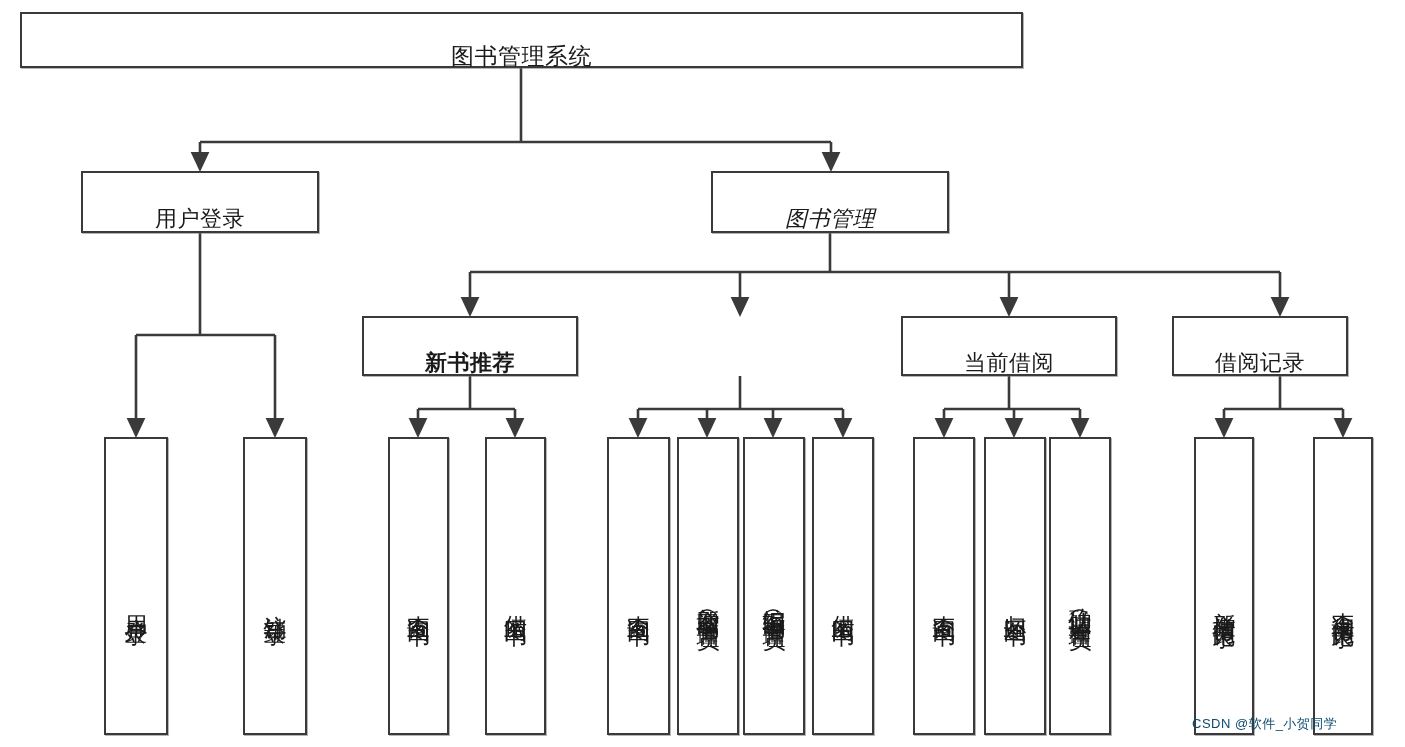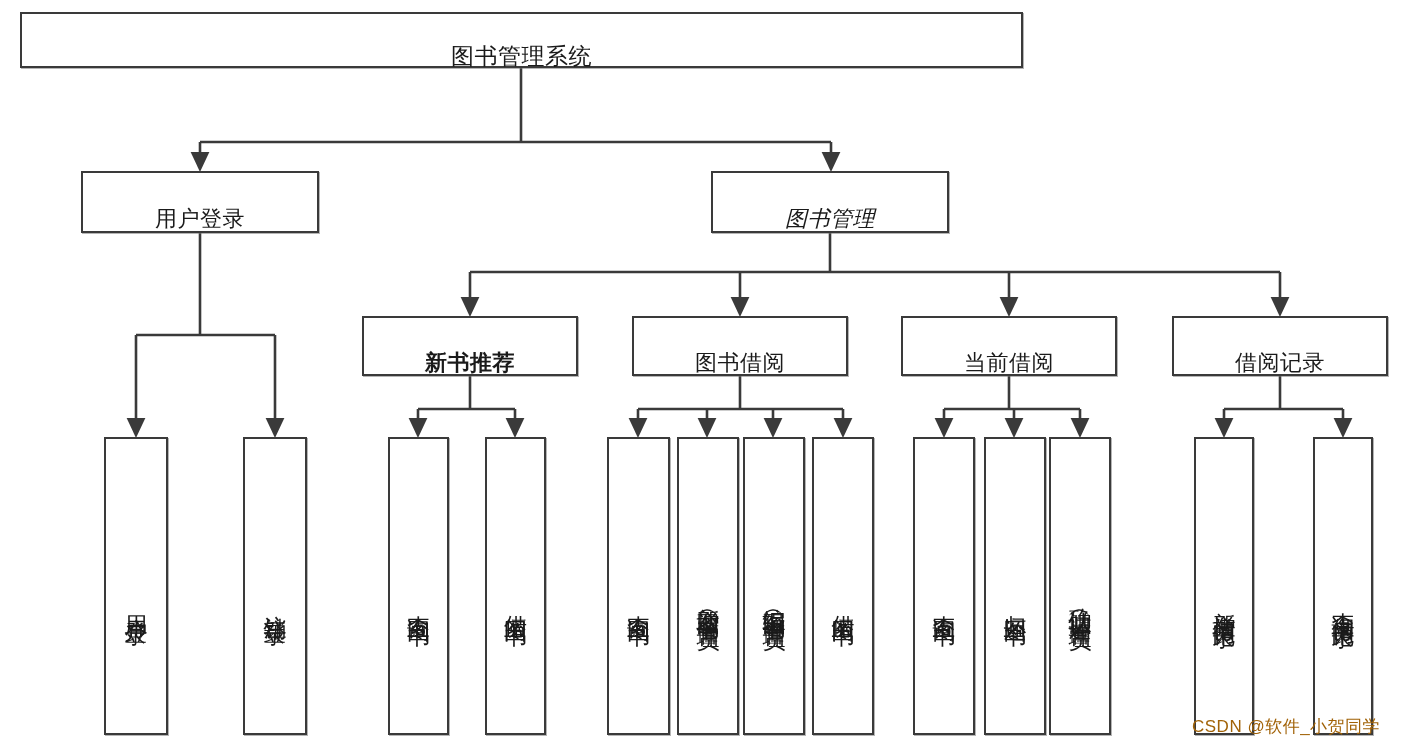--- a/index.html
+++ b/index.html
@@ -58,22 +58,22 @@
   .node.v .label {
     writing-mode: vertical-rl;
     text-orientation: upright;
     font-size: 23px;
     letter-spacing: 3px;
     line-height: 1;
     max-height: 100%;
   }
   .watermark {
     position: absolute;
-    font-size: 17px;
-    color: #a16207;
+    font-size: 13px;
+    color: #0c4a6e;
     white-space: nowrap;
     letter-spacing: 0.5px;
     font-family: "Liberation Sans", "DejaVu Sans", sans-serif;
   }
 </style>
 </head>
 <body>
 
 <div id="canvas">
 
@@ -134,27 +134,24 @@
   <div class="node h" style="left:81px; top:171px; width:238px; height:62px;">
     <span class="label">用户登录</span>
   </div>
   <div class="node h" style="left:711px; top:171px; width:238px; height:62px;font-style:italic;">
     <span class="label">图书管理</span>
   </div>
 
   <div class="node h" style="left:362px; top:316px; width:216px; height:60px;font-weight:bold;">
     <span class="label">新书推荐</span>
   </div>
-  <div class="node h" style="left:632px; top:316px; width:216px; height:60px;">
-    <span class="label">图书借阅</span>
-  </div>
   <div class="node h" style="left:901px; top:316px; width:216px; height:60px;">
     <span class="label">当前借阅</span>
   </div>
-  <div class="node h" style="left:1172px; top:316px; width:216px; height:60px;">
+  <div class="node h" style="left:1172px; top:316px; width:176px; height:60px;">
     <span class="label">借阅记录</span>
   </div>
 
   <div class="node v" style="left:104px; top:437px; width:64px; height:298px;">
     <span class="label">用户登录</span>
   </div>
   <div class="node v" style="left:243px; top:437px; width:64px; height:298px;">
     <span class="label">注销登录</span>
   </div>
 

